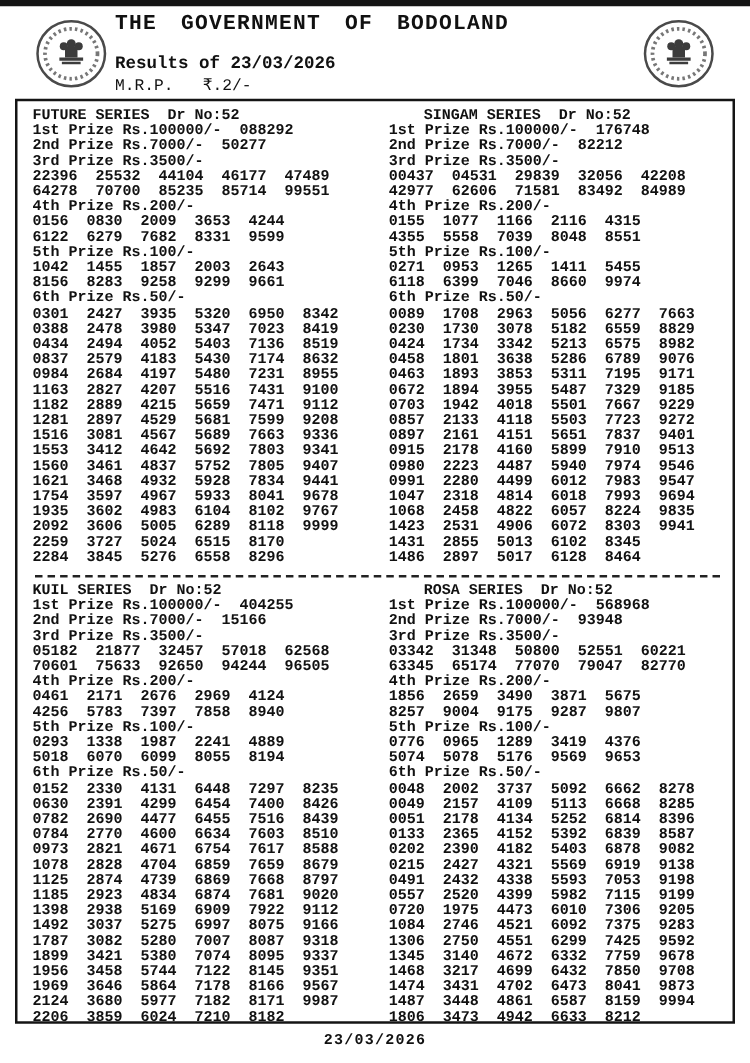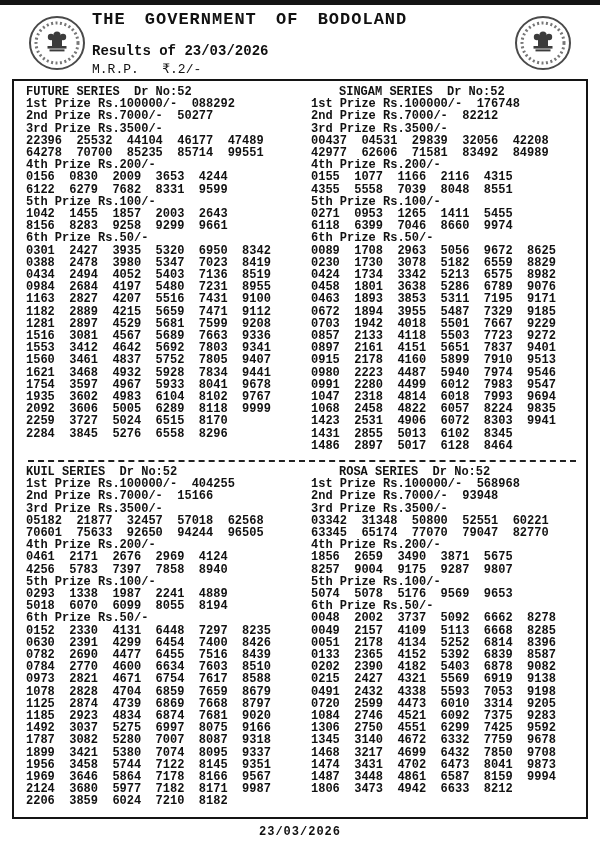--- a/index.html
+++ b/index.html
@@ -113,20 +113,21 @@
         <div class="line">4th Prize Rs.200/-</div>
         <div class="line">0156  0830  2009  3653  4244</div>
         <div class="line">6122  6279  7682  8331  9599</div>
         <div class="line">5th Prize Rs.100/-</div>
         <div class="line">1042  1455  1857  2003  2643</div>
         <div class="line">8156  8283  9258  9299  9661</div>
         <div class="line">6th Prize Rs.50/-</div>
         <div class="line">0301  2427  3935  5320  6950  8342</div>
         <div class="line">0388  2478  3980  5347  7023  8419</div>
         <div class="line">0434  2494  4052  5403  7136  8519</div>
+        <div class="line">0837  2579  4183  5430  7174  8632</div>
         <div class="line">0984  2684  4197  5480  7231  8955</div>
         <div class="line">1163  2827  4207  5516  7431  9100</div>
         <div class="line">1182  2889  4215  5659  7471  9112</div>
         <div class="line">1281  2897  4529  5681  7599  9208</div>
         <div class="line">1516  3081  4567  5689  7663  9336</div>
         <div class="line">1553  3412  4642  5692  7803  9341</div>
         <div class="line">1560  3461  4837  5752  7805  9407</div>
         <div class="line">1621  3468  4932  5928  7834  9441</div>
         <div class="line">1754  3597  4967  5933  8041  9678</div>
         <div class="line">1935  3602  4983  6104  8102  9767</div>
@@ -141,21 +142,21 @@
         <div class="line">3rd Prize Rs.3500/-</div>
         <div class="line">00437  04531  29839  32056  42208</div>
         <div class="line">42977  62606  71581  83492  84989</div>
         <div class="line">4th Prize Rs.200/-</div>
         <div class="line">0155  1077  1166  2116  4315</div>
         <div class="line">4355  5558  7039  8048  8551</div>
         <div class="line">5th Prize Rs.100/-</div>
         <div class="line">0271  0953  1265  1411  5455</div>
         <div class="line">6118  6399  7046  8660  9974</div>
         <div class="line">6th Prize Rs.50/-</div>
-        <div class="line">0089  1708  2963  5056  9672  8625</div>
+        <div class="line">0089  1708  2963  5056  6277  7663</div>
         <div class="line">0230  1730  3078  5182  6559  8829</div>
         <div class="line">0424  1734  3342  5213  6575  8982</div>
         <div class="line">0458  1801  3638  5286  6789  9076</div>
         <div class="line">0463  1893  3853  5311  7195  9171</div>
         <div class="line">0672  1894  3955  5487  7329  9185</div>
         <div class="line">0703  1942  4018  5501  7667  9229</div>
         <div class="line">0857  2133  4118  5503  7723  9272</div>
         <div class="line">0897  2161  4151  5651  7837  9401</div>
         <div class="line">0915  2178  4160  5899  7910  9513</div>
         <div class="line">0980  2223  4487  5940  7974  9546</div>
@@ -184,49 +185,52 @@
         <div class="line">5018  6070  6099  8055  8194</div>
         <div class="line">6th Prize Rs.50/-</div>
         <div class="line">0152  2330  4131  6448  7297  8235</div>
         <div class="line">0630  2391  4299  6454  7400  8426</div>
         <div class="line">0782  2690  4477  6455  7516  8439</div>
         <div class="line">0784  2770  4600  6634  7603  8510</div>
         <div class="line">0973  2821  4671  6754  7617  8588</div>
         <div class="line">1078  2828  4704  6859  7659  8679</div>
         <div class="line">1125  2874  4739  6869  7668  8797</div>
         <div class="line">1185  2923  4834  6874  7681  9020</div>
+        <div class="line">1398  2938  5169  6909  7922  9112</div>
         <div class="line">1492  3037  5275  6997  8075  9166</div>
         <div class="line">1787  3082  5280  7007  8087  9318</div>
         <div class="line">1899  3421  5380  7074  8095  9337</div>
         <div class="line">1956  3458  5744  7122  8145  9351</div>
         <div class="line">1969  3646  5864  7178  8166  9567</div>
         <div class="line">2124  3680  5977  7182  8171  9987</div>
         <div class="line">2206  3859  6024  7210  8182</div>
       </div>
     <div class="col right">
         <div class="line series-title">ROSA SERIES  Dr No:52</div>
         <div class="line">1st Prize Rs.100000/-  568968</div>
         <div class="line">2nd Prize Rs.7000/-  93948</div>
         <div class="line">3rd Prize Rs.3500/-</div>
         <div class="line">03342  31348  50800  52551  60221</div>
         <div class="line">63345  65174  77070  79047  82770</div>
         <div class="line">4th Prize Rs.200/-</div>
         <div class="line">1856  2659  3490  3871  5675</div>
         <div class="line">8257  9004  9175  9287  9807</div>
         <div class="line">5th Prize Rs.100/-</div>
+        <div class="line">0776  0965  1289  3419  4376</div>
         <div class="line">5074  5078  5176  9569  9653</div>
         <div class="line">6th Prize Rs.50/-</div>
         <div class="line">0048  2002  3737  5092  6662  8278</div>
         <div class="line">0049  2157  4109  5113  6668  8285</div>
         <div class="line">0051  2178  4134  5252  6814  8396</div>
         <div class="line">0133  2365  4152  5392  6839  8587</div>
         <div class="line">0202  2390  4182  5403  6878  9082</div>
         <div class="line">0215  2427  4321  5569  6919  9138</div>
         <div class="line">0491  2432  4338  5593  7053  9198</div>
-        <div class="line">0720  2599  4473  6010  3314  9205</div>
+        <div class="line">0557  2520  4399  5982  7115  9199</div>
+        <div class="line">0720  1975  4473  6010  7306  9205</div>
         <div class="line">1084  2746  4521  6092  7375  9283</div>
         <div class="line">1306  2750  4551  6299  7425  9592</div>
         <div class="line">1345  3140  4672  6332  7759  9678</div>
         <div class="line">1468  3217  4699  6432  7850  9708</div>
         <div class="line">1474  3431  4702  6473  8041  9873</div>
         <div class="line">1487  3448  4861  6587  8159  9994</div>
         <div class="line">1806  3473  4942  6633  8212</div>
       </div>
   </div>
 </div>

